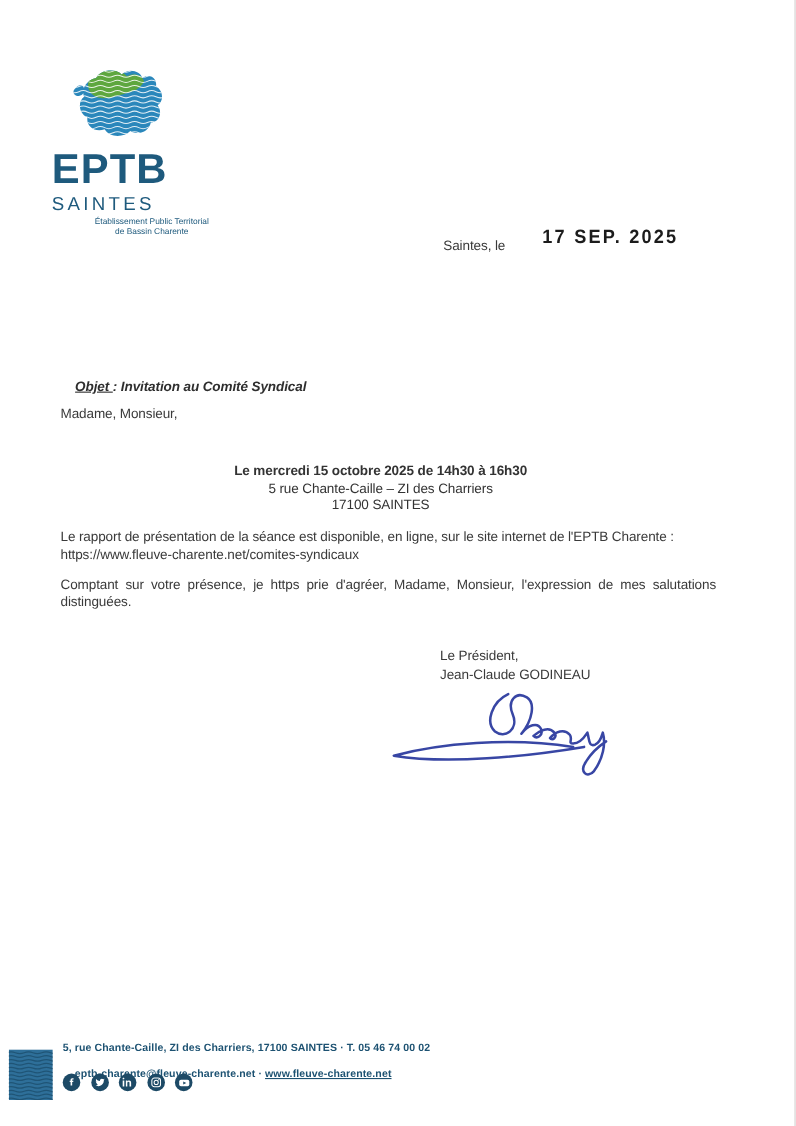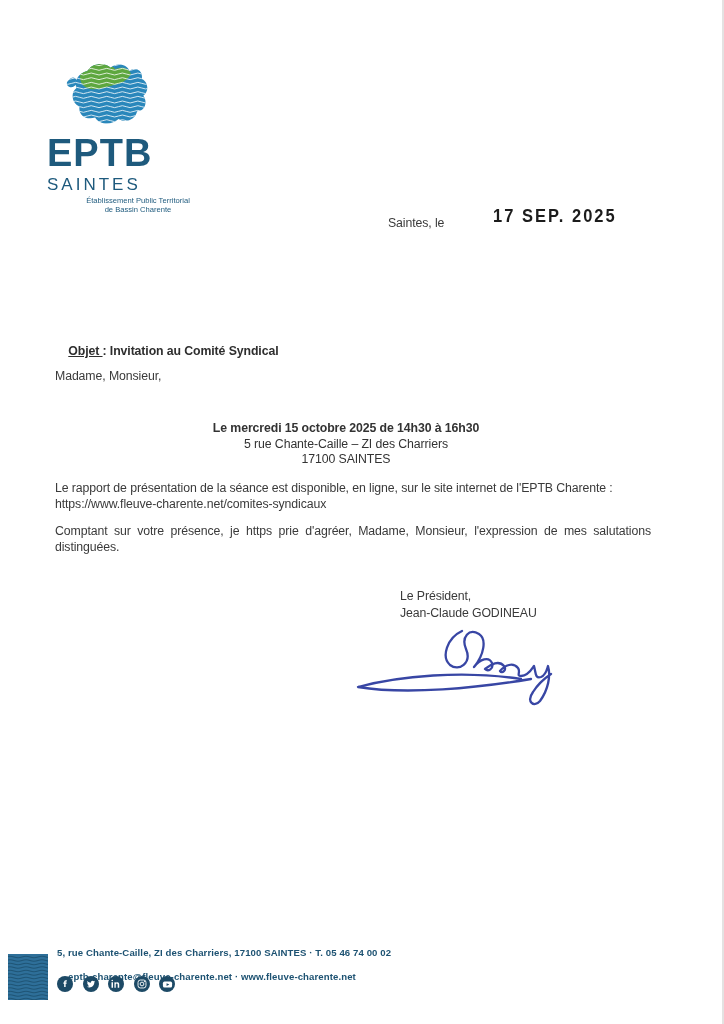--- a/index.html
+++ b/index.html
@@ -6,31 +6,31 @@
   .page{position:relative;width:724px;height:1024px;background:#ffffff;overflow:hidden;
         font-family:"Liberation Sans",sans-serif;color:#3a3a3a;}
   .abs{position:absolute;}
   
   .logo-acronym{font-size:38px;font-weight:800;letter-spacing:1px;color:#1e5a7d;line-height:1;}
   .logo-name{font-size:17px;font-weight:400;letter-spacing:3px;color:#1e5a7d;line-height:1;margin-top:4px;}
   .logo-sub{font-size:7.6px;color:#1e5a7d;line-height:1.25;text-align:center;width:118px;margin-top:3px;margin-left:32px;}
   
   .t12{font-size:12.3px;line-height:1.3;letter-spacing:-0.1px;}
   .bold{font-weight:700;}
-  .subject{white-space:pre-wrap;color:#2e2e2e;}
+  .subject{white-space:pre-wrap;color:#2e2e2e;font-style:italic;}
   .subject .u{text-decoration:underline;}
   .stamp{font-size:16.5px;font-weight:700;letter-spacing:2px;color:#1c1c1c;transform:scaleY(1.06);}
   .meeting{width:582px;text-align:center;color:#333;}
   .meeting div{line-height:15.5px;}
   .closing{width:596px;text-align:justify;}
   .nowrap{white-space:nowrap;}
   .president{line-height:16.5px;color:#3a3a3a;}
   
   .f-line{font-size:9.6px;font-weight:600;color:#1d5272;letter-spacing:0.1px;white-space:pre-wrap;}
-  .f-line .wb{font-weight:800;}
+  .f-line .wb{font-weight:800;text-decoration:underline;}
   .social{display:flex;gap:9.5px;}
   .soc{width:16px;height:16px;border-radius:50%;background:#1d4a66;display:flex;
        align-items:center;justify-content:center;}
   .soc svg{display:block;}
   .edge-r{right:0;top:0;width:2px;height:1024px;background:#e4e2e2;}
 </style>
 </head>
 <body>
 
 <div class="page">
@@ -64,21 +64,21 @@
       </g>
     </svg>
     <div class="logo-acronym">EPTB</div>
     <div class="logo-name">SAINTES</div>
     <div class="logo-sub">
       <div>Établissement Public Territorial</div>
       <div>de Bassin Charente</div>
     </div>
   </div>
 
-  <div class="abs t12" style="left:388px;top:216px;">Saintes, le</div>
+  <div class="abs t12" style="left:403px;top:216px;">Saintes, le</div>
   <div class="abs stamp" style="left:493px;top:207px;">17 SEP. 2025</div>
 
   <div class="abs t12 bold subject" style="left:55px;top:328px;">
     <span class="u">Objet </span><span>: Invitation au Comité Syndical</span>
   </div>
 
   <div class="abs t12" style="left:55px;top:369px;">Madame, Monsieur,</div>
 
 
   <div class="abs t12 meeting" style="left:55px;top:421px;">

